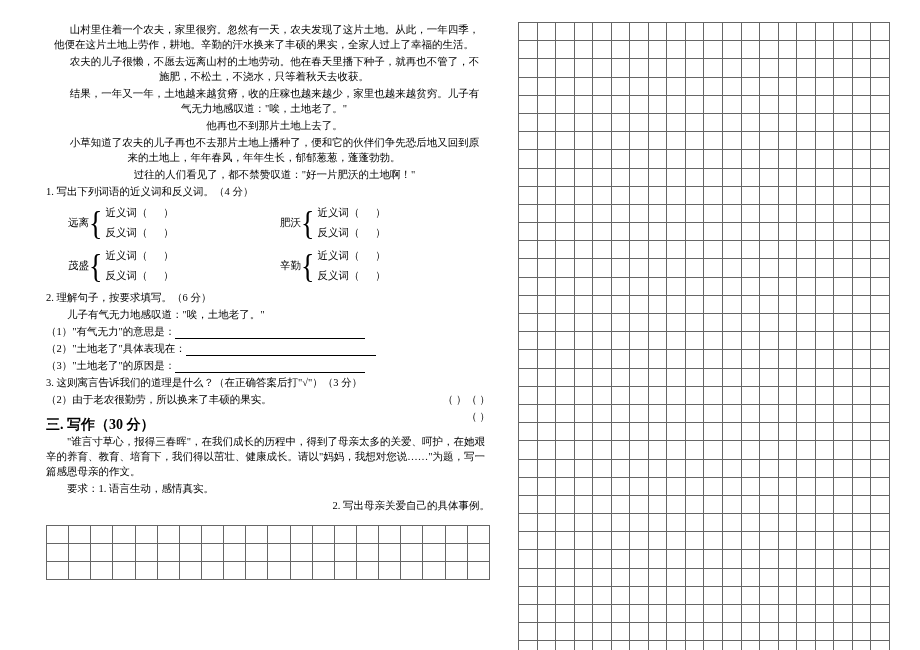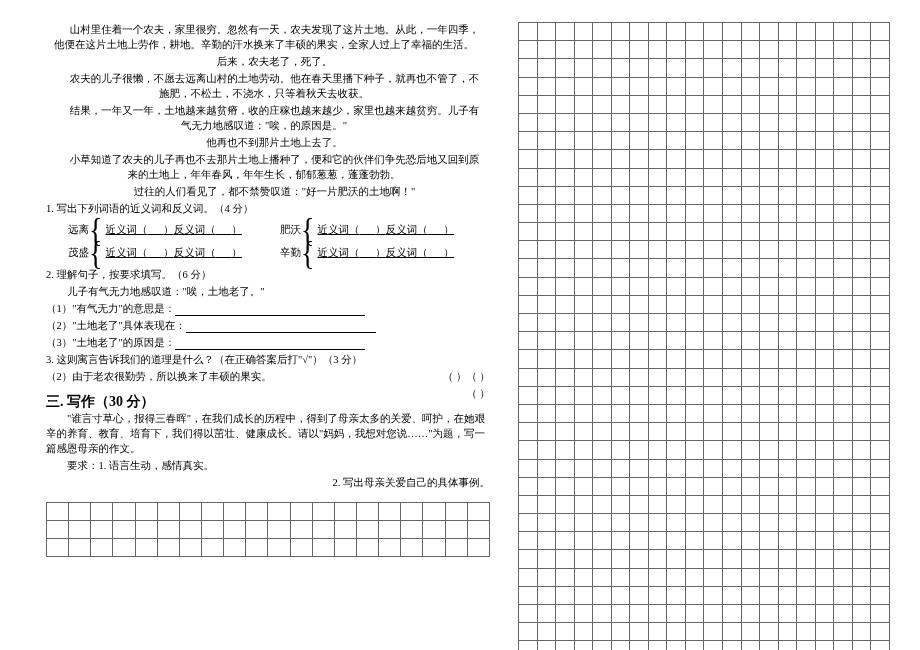--- a/index.html
+++ b/index.html
@@ -59,23 +59,22 @@
   .brace {
     font-size: 28px;
     line-height: 20px;
     margin-right: 3px;
     font-family: serif;
     transform: scaleY(1.2);
     display: inline-block;
   }
   .syn-ant {
     display: flex;
-    flex-direction: row;
+    flex-direction: column;
     font-size: 10.5px;
-    text-decoration: underline;
   }
   .syn-ant div {
     margin: 2px 0;
   }
   .answer-line {
     border-bottom: 1px solid #000;
     min-width: 190px;
     display: inline-block;
     height: 12px;
     vertical-align: bottom;
@@ -120,23 +119,22 @@
   }
 </style>
 </head>
 <body>
 
 <div class="page">
 
   <div class="left-col">
     <div class="passage">
       <p>山村里住着一个农夫，家里很穷。忽然有一天，农夫发现了这片土地。从此，一年四季，他便在这片土地上劳作，耕地。辛勤的汗水换来了丰硕的果实，全家人过上了幸福的生活。</p>
-      <p>后来，农夫老了，死了。</p>
       <p>农夫的儿子很懒，不愿去远离山村的土地劳动。他在春天里播下种子，就再也不管了，不施肥，不松土，不浇水，只等着秋天去收获。</p>
-      <p>结果，一年又一年，土地越来越贫瘠，收的庄稼也越来越少，家里也越来越贫穷。儿子有气无力地感叹道："唉，的原因是。"</p>
+      <p>结果，一年又一年，土地越来越贫瘠，收的庄稼也越来越少，家里也越来越贫穷。儿子有气无力地感叹道："唉，土地老了。"</p>
       <p>他再也不到那片土地上去了。</p>
       <p>小草知道了农夫的儿子再也不去那片土地上播种了，便和它的伙伴们争先恐后地又回到原来的土地上，年年春风，年年生长，郁郁葱葱，蓬蓬勃勃。</p>
       <p>过往的人们看见了，都不禁赞叹道："好一片肥沃的土地啊！"</p>
     </div>
 
     <div class="noindent">1. 写出下列词语的近义词和反义词。（4 分）</div>
 
     <div class="vocab-table">
       <div class="vocab-row">
         <div class="brace-box">

